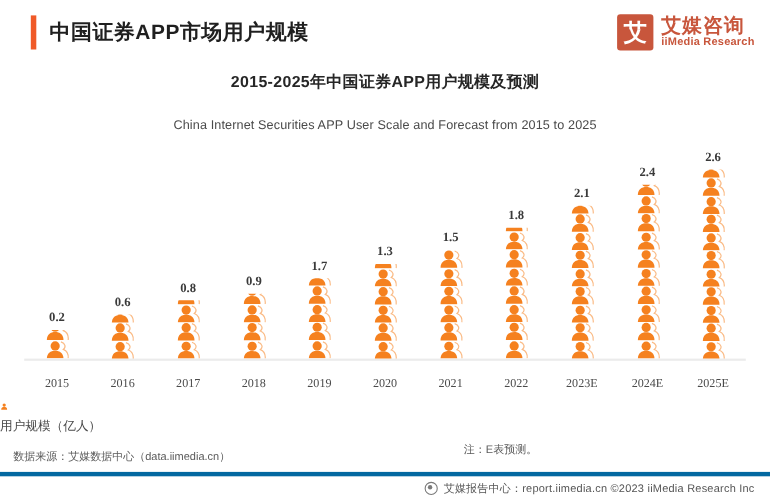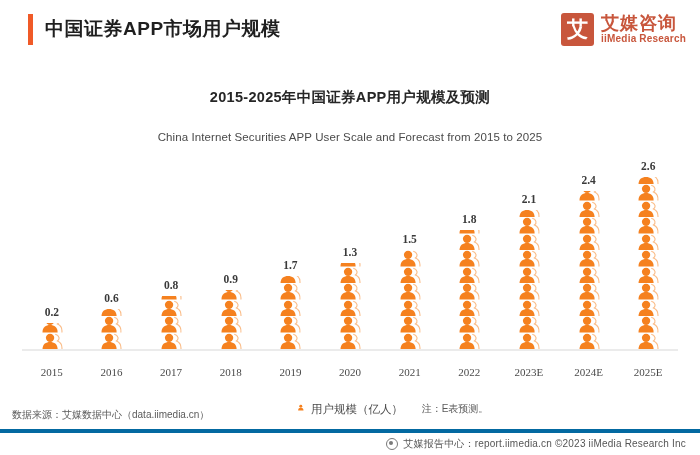--- a/index.html
+++ b/index.html
@@ -75,21 +75,21 @@
     letter-spacing: .2px;
     margin-top: 2px;
   }
 
   
   .chart-title {
     text-align: center;
     font-size: 14.5px;
     font-weight: bold;
     color: #262626;
-    margin-top: 30px;
+    margin-top: 7px;
     letter-spacing: .3px;
   }
   .chart-subtitle {
     text-align: center;
     font-size: 11.5px;
     color: #4a4a4a;
     margin-top: 24px;
     letter-spacing: .1px;
   }
 
@@ -155,25 +155,26 @@
   .xtick {
     flex: 1 1 0;
     text-align: center;
     font-size: 11px;
     color: #4a4a4a;
     font-family: "Liberation Serif", "DejaVu Serif", serif;
   }
 
   
   .legend {
-    margin-top: 24px;
+    margin-top: 9px;
     display: flex;
     align-items: flex-start;
     justify-content: center;
     gap: 5px;
+    flex-direction: column;
   }
   .legend-icon { width: 9px; height: 11px; display: block; }
   .legend-label {
     font-size: 11.5px;
     color: #4a4a4a;
   }
 
   
   .notes {
     position: absolute;

